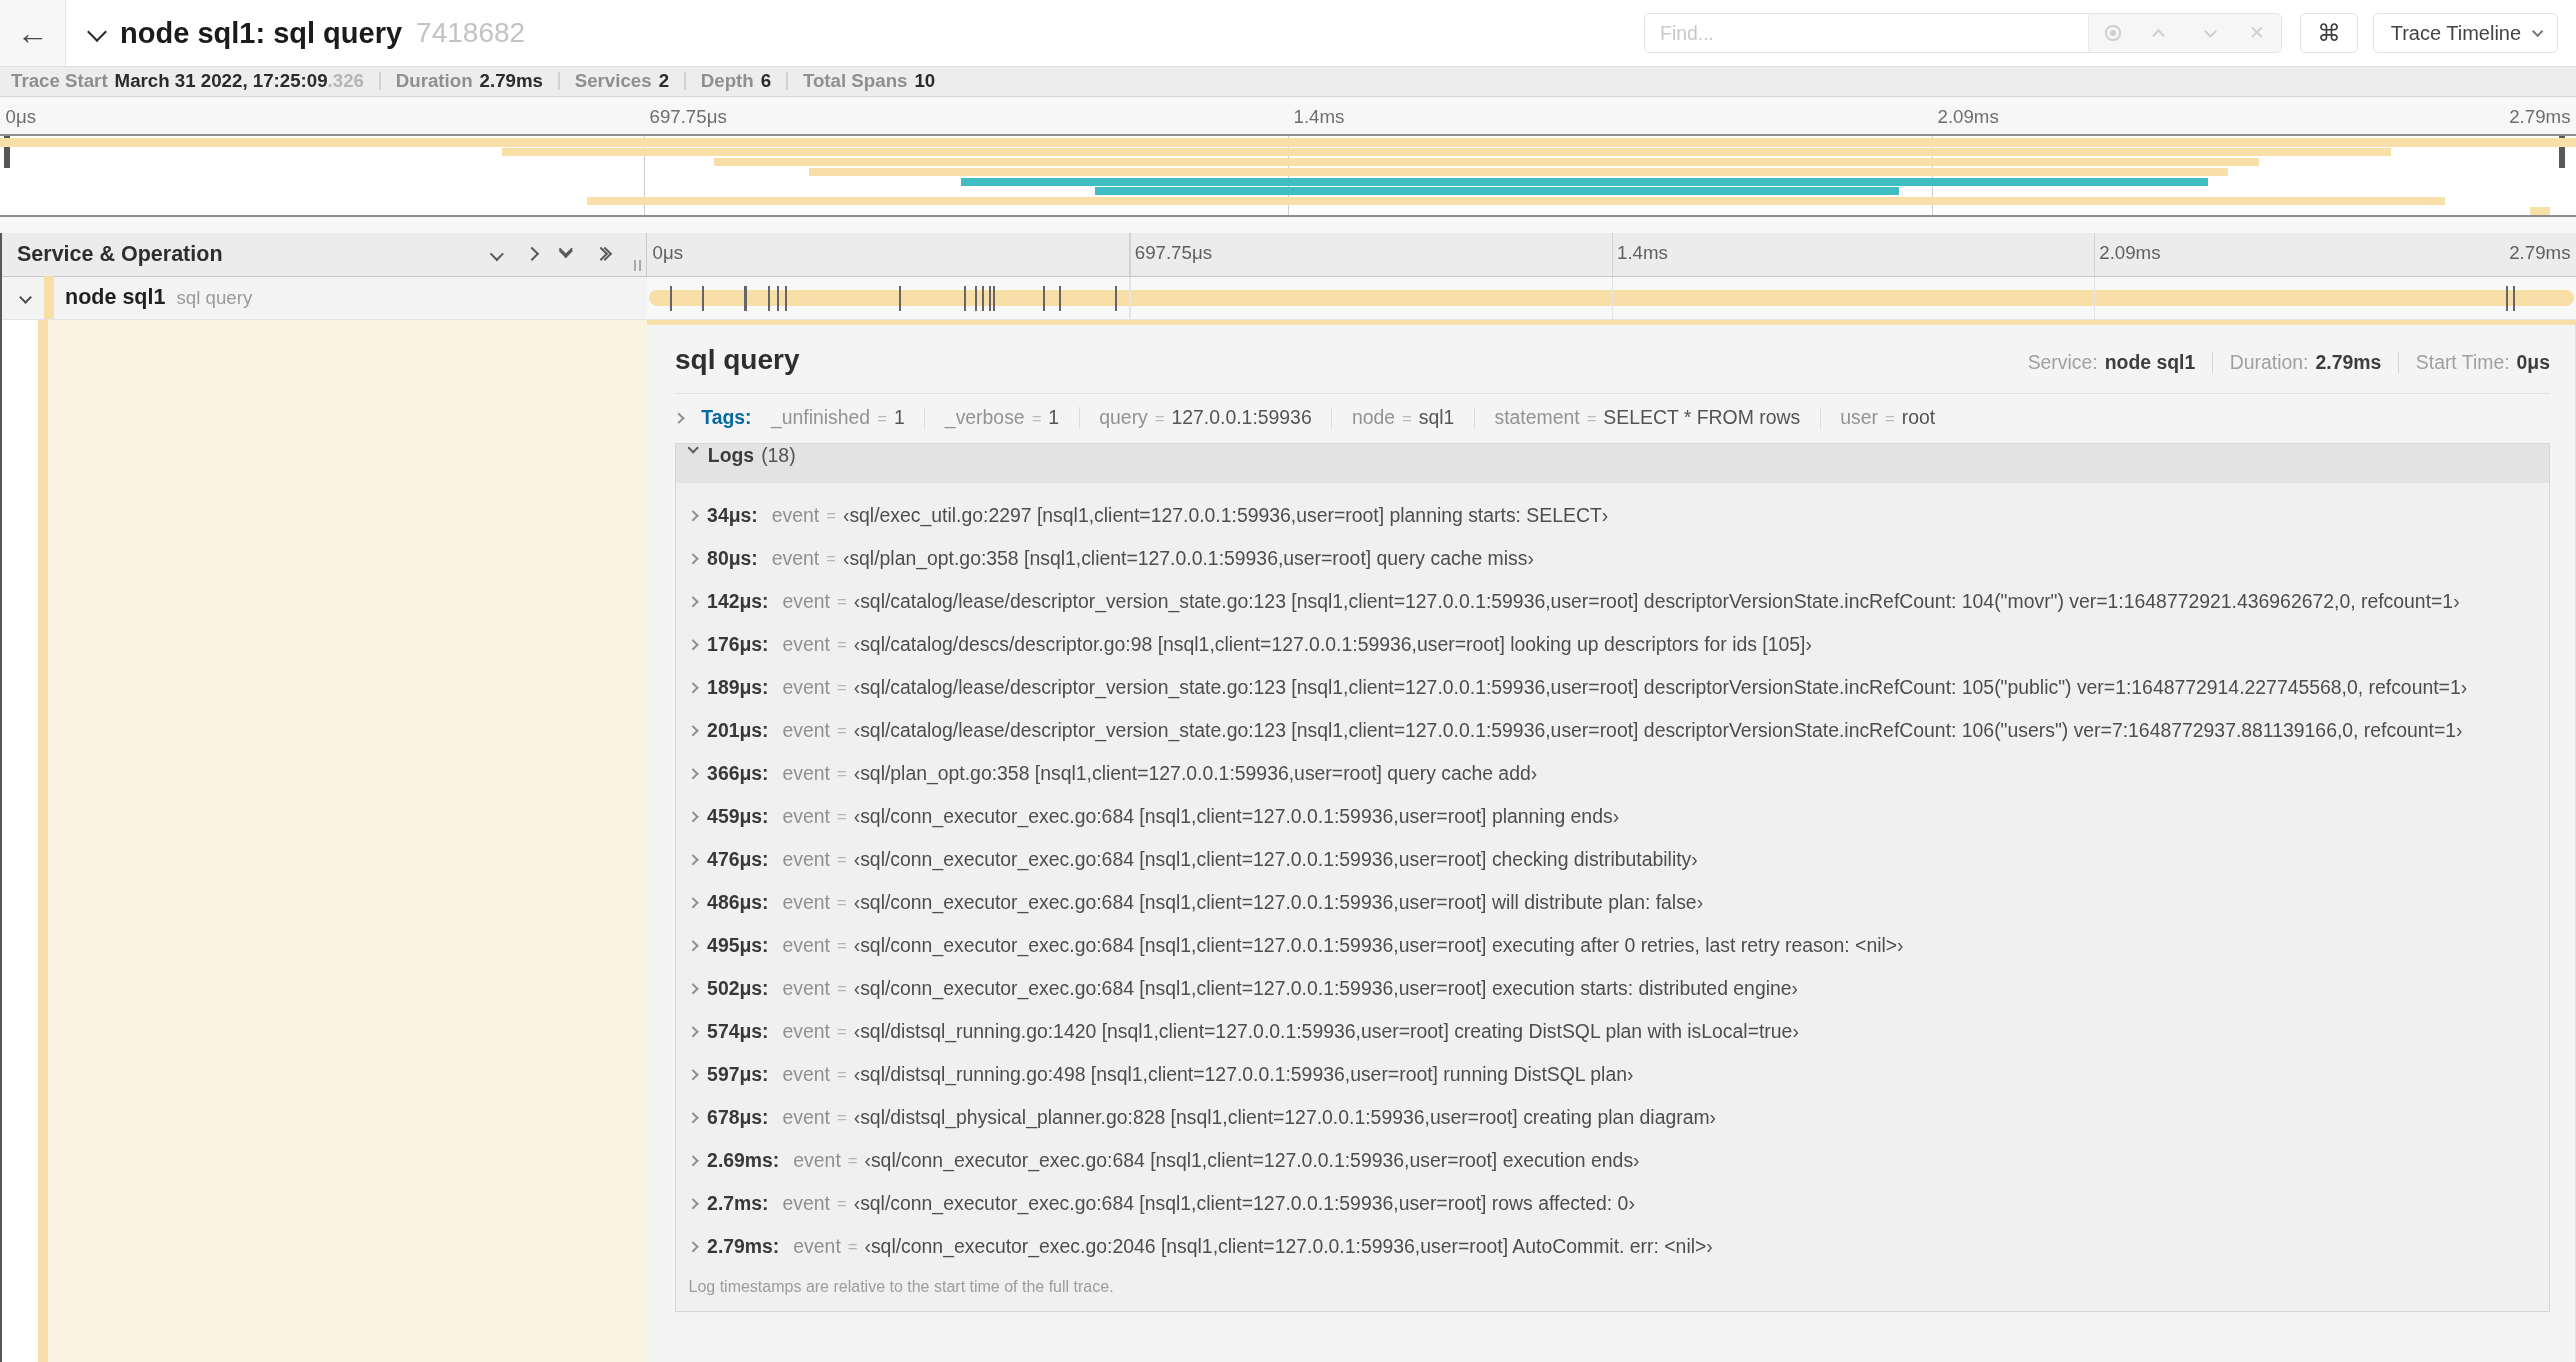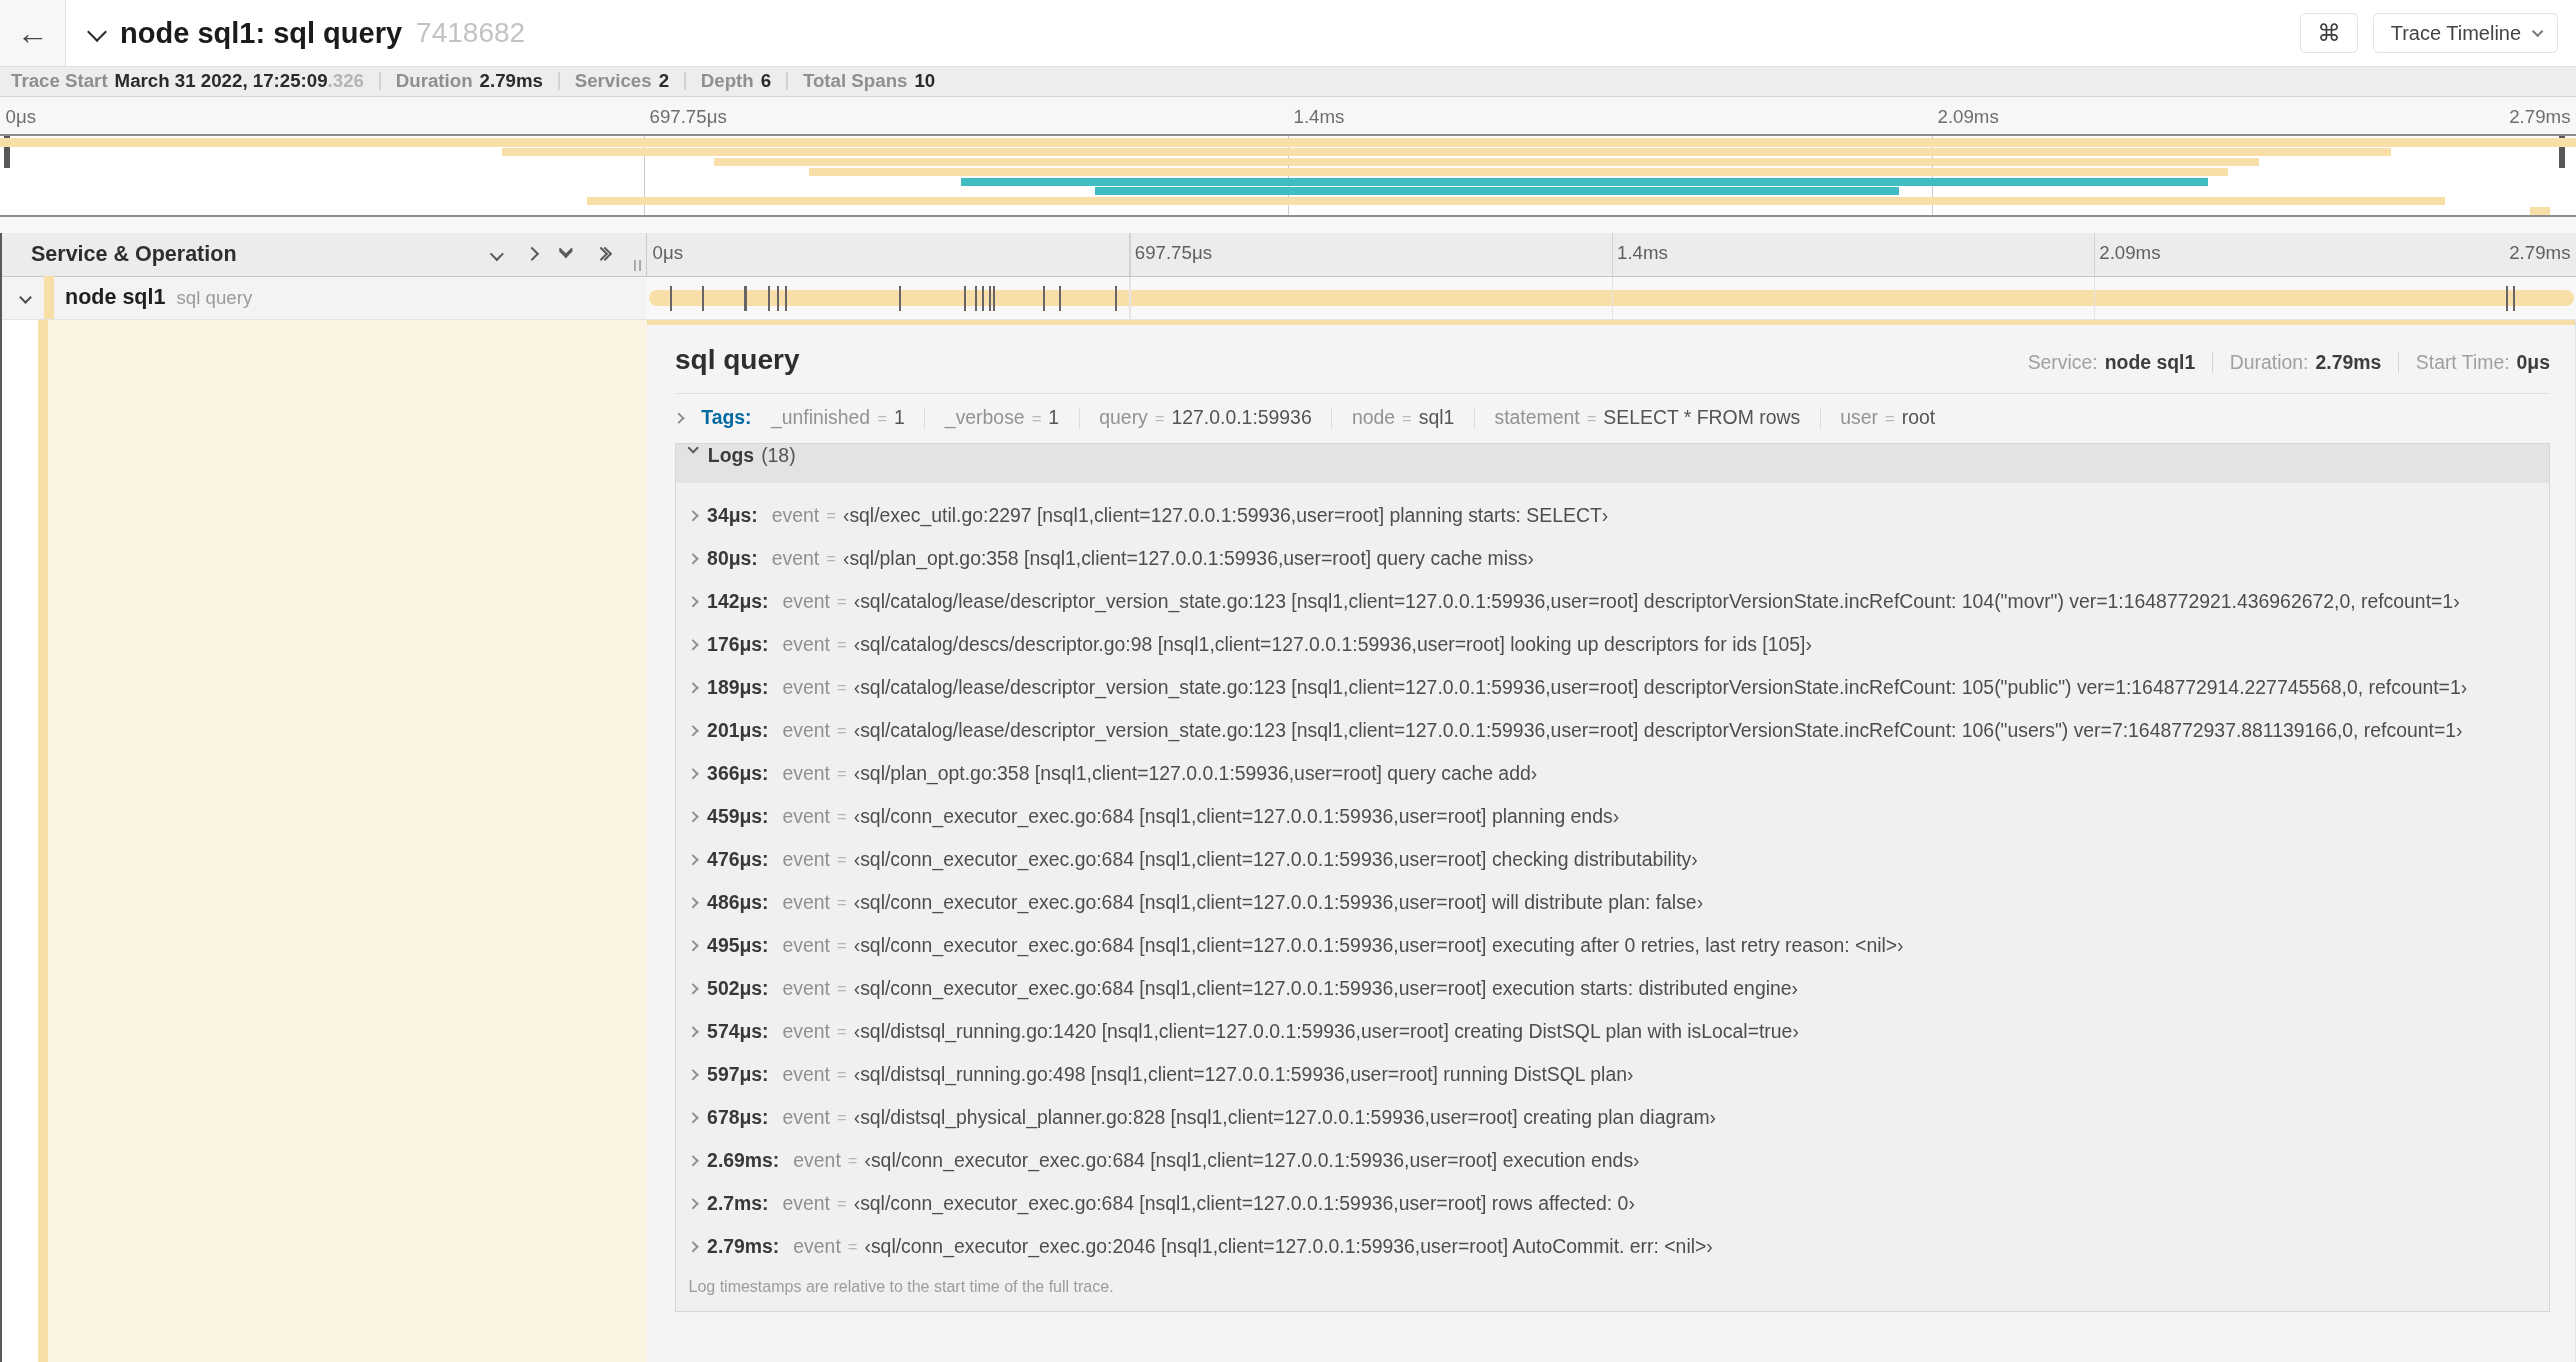--- a/index.html
+++ b/index.html
@@ -49,21 +49,21 @@
   .mm-canvas { position:absolute; top:37px; left:0; right:0; height:83px; background:#fff;
     border-top:2.1px solid #8d8d8d; border-bottom:2.1px solid #8d8d8d; overflow:hidden; cursor:crosshair; }
   .gridline { position:absolute; top:0; bottom:0; width:1.4px; background:#cccccc; }
   .mm-span { position:absolute; height:8.3px; }
   .mm-handle { position:absolute; top:0; width:6.2px; height:32px; background:#575757; cursor:ew-resize; }
 
   
   .trace-view { height:1130px; display:flex; flex-direction:column; border-left:2.8px solid #585858; position:relative; }
   .tl-header { height:44px; display:flex; background:#ececec; border-bottom:1.4px solid #c6c6c6; }
   .tl-header-left { width:645px; display:flex; align-items:center; border-right:1.4px solid #c9c9c9; position:relative; }
-  .tl-header-title { font-size:21.5px; font-weight:600; color:#2e2e2e; padding-left:29px; }
+  .tl-header-title { font-size:21.5px; font-weight:600; color:#2e2e2e; padding-left:15px; }
   .tl-collapse-icons { margin-left:auto; display:flex; align-items:center; gap:25px; padding-right:36px; color:#5f5f5f; }
   .tl-collapse-icons .chev { border-color:#5a5a5a; }
   .dbl { display:inline-flex; flex-direction:column; }
   .dbl .chev-d { margin-top:-8.3px; }
   .dbl-r { display:inline-flex; }
   .dbl-r .chev-r + .chev-r { margin-left:-5.5px; }
   .col-grip { position:absolute; right:5.5px; bottom:4.2px; display:flex; gap:3.5px; cursor:col-resize; }
   .col-grip i { width:1.4px; height:11px; background:#a8a8a8; display:block; }
   .tl-header-right { flex:1; position:relative; font-size:18.7px; color:#5f5f5f; }
   .tl-header-right .gridline { background:#d2d2d2; }
@@ -125,20 +125,37 @@
 <body>
 
 <div class="app-header">
   <div class="back-btn">
       <span>←</span>
     </div>
   <span class="title-caret"><i class="chev chev-d"></i></span>
   <span class="trace-title">node sql1: sql query</span>
   <span class="trace-id">7418682</span>
   <div class="header-spacer"></div>
+  <div class="find-group">
+    <input class="find-input" placeholder="Find..." style="">
+    <div class="find-icons">
+      <span class="icon-btn">
+          <span class="target-icon"></span>
+        </span>
+      <span class="icon-btn">
+          <i class="chev chev-find" style="transform:rotate(-135deg) translateY(-2.8px)"></i>
+        </span>
+      <span class="icon-btn">
+          <i class="chev chev-find" style="transform:rotate(45deg) translateY(-2.8px)"></i>
+        </span>
+      <span class="icon-btn">
+          <span>✕</span>
+        </span>
+    </div>
+  </div>
   <div class="kbd-btn">
       <span>⌘</span>
     </div>
   <div class="view-btn">
     <span>Trace Timeline</span>
     <i class="chev chev-d2"></i>
   </div>
 </div>
 
 <div class="stats-bar" id="stats-bar">

